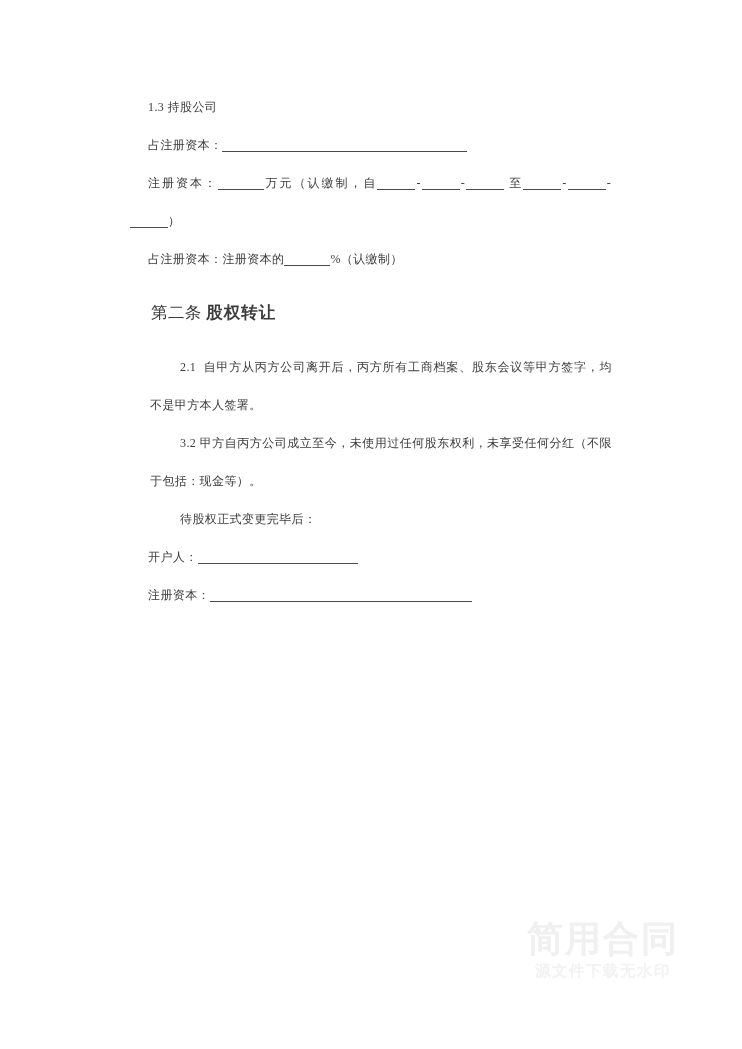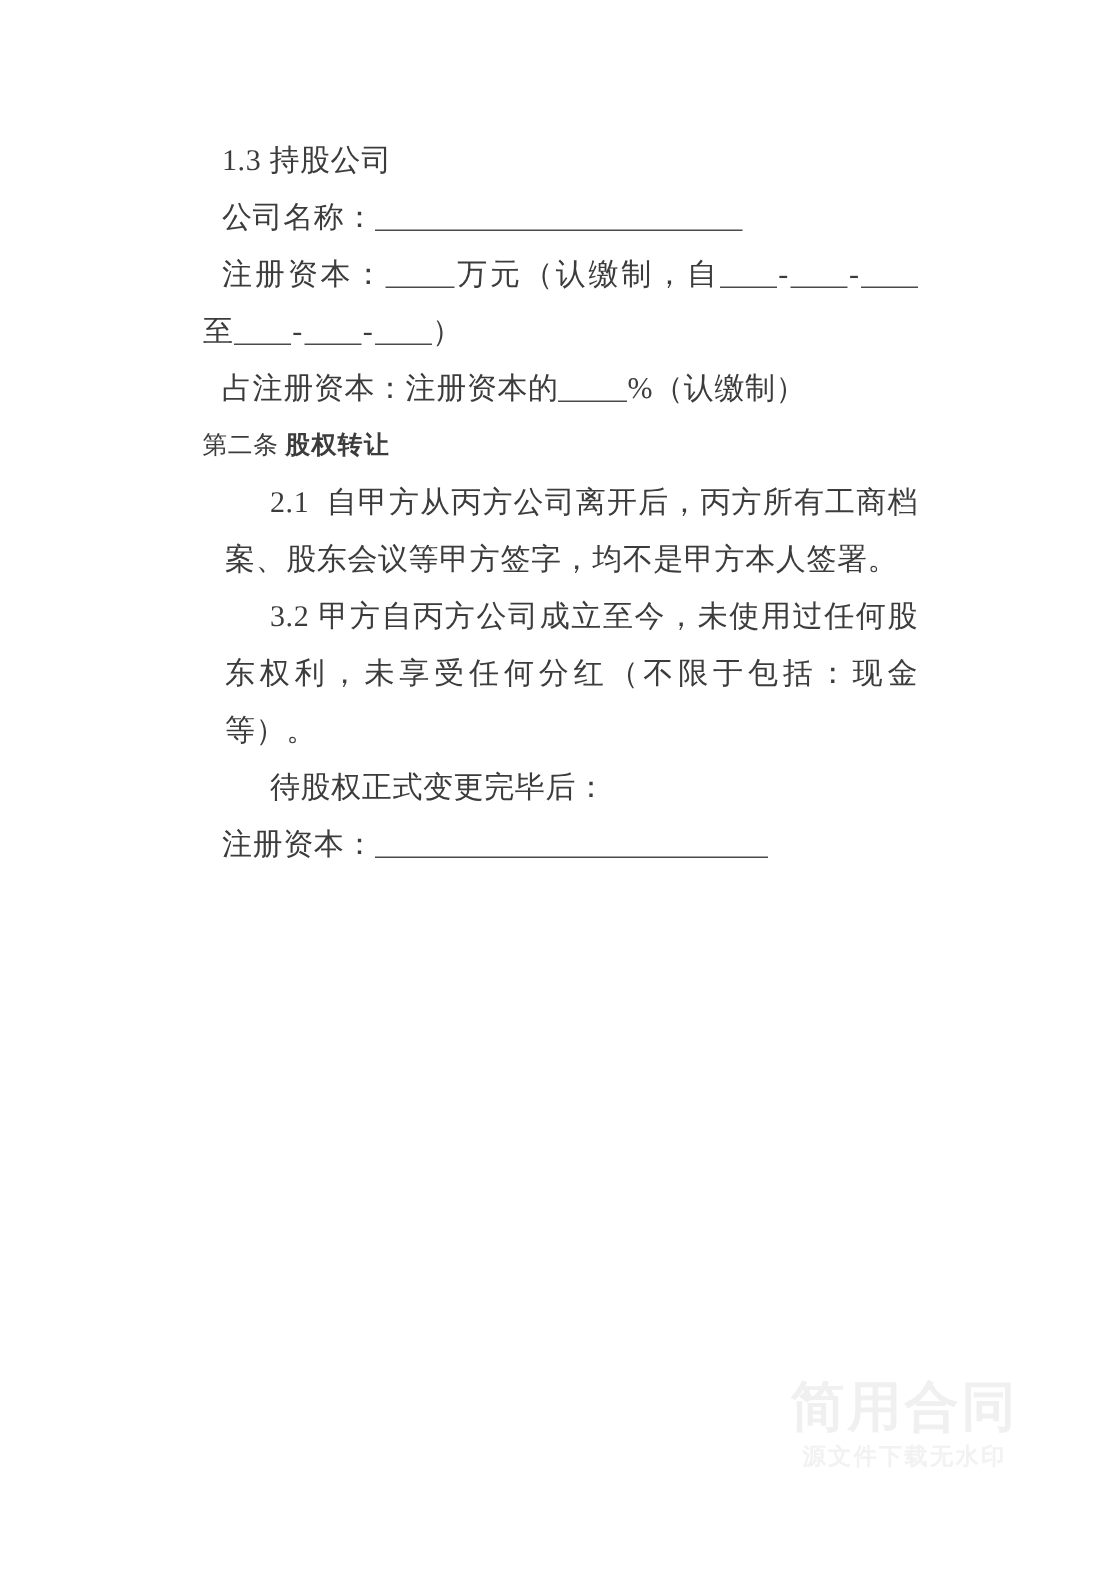--- a/index.html
+++ b/index.html
@@ -18,38 +18,38 @@
   }
   .body-area {
     position: absolute;
     left: 130px;
     top: 88px;
     width: 482px;
   }
 
   
   .p {
-    font-size: 20px;
+    font-size: 12px;
     line-height: 38px;
     letter-spacing: 0.4px;
     text-align: justify;
     text-justify: inter-character;
     margin: 0;
     white-space: normal;
   }
   .indent  { text-indent: 18px; }
   .indent2 { text-indent: 30px; margin-left: 20px; }
   .noindent { text-indent: 0; }
 
   
   .heading {
     font-size: 16.5px;
     line-height: 38px;
     letter-spacing: 0.4px;
-    margin: 0;
+    margin: 16px;
     text-indent: 5px;
   }
   .heading .num { font-weight: 400; }
   .heading .ttl { font-weight: 700; letter-spacing: 1px; }
 
   
   .blank {
     display: inline-block;
     border-bottom: 1.3px solid #4a4a4a;
     vertical-align: -3px;
@@ -95,35 +95,36 @@
 </style>
 </head>
 <body>
 
 <div class="page">
 
   <div class="body-area">
 
     <p class="p indent"><span>1.3</span>&nbsp;<span>持股公司</span></p>
 
-    <p class="p indent"><span>公司名称：</span><span class="blank b-xxl"></span></p>
+    <p class="p indent"><span>占注册资本：</span><span class="blank b-xxl"></span></p>
 
     <p class="p indent noindent" style="text-indent:18px;"><span>注册资本：</span><span class="blank b-s"></span><span>万元（认缴制，自</span><span class="blank b-xs"></span><span class="dash">-</span><span class="blank b-xs"></span><span class="dash">-</span><span class="blank b-xs"></span>&nbsp;<span>至</span><span class="blank b-xs"></span><span class="dash">-</span><span class="blank b-xs"></span><span class="dash">-</span><span class="blank b-xs"></span><span>）</span></p>
 
     <p class="p indent"><span>占注册资本：注册资本的</span><span class="blank b-s"></span><span>%（认缴制）</span></p>
 
     <p class="heading"><span class="num">第二条</span>&nbsp;<span class="ttl">股权转让</span></p>
 
     <p class="p indent2"><span>2.1</span>&nbsp;&nbsp;<span>自甲方从丙方公司离开后，丙方所有工商档案、股东会议等甲方签字，均不是甲方本人签署。</span></p>
 
     <p class="p indent2"><span>3.2</span>&nbsp;<span>甲方自丙方公司成立至今，未使用过任何股东权利，未享受任何分红（不限于包括：现金等）。</span></p>
 
 
     <p class="p indent2">待股权正式变更完毕后：</p>
 
+    <p class="p indent"><span>开户人：</span><span class="blank b-name"></span></p>
 
     <p class="p indent"><span>注册资本：</span><span class="blank b-acct"></span></p>
 
 
   </div>
 
   <div class="watermark">
     <div class="wm-main">简用合同</div>
     <div class="wm-sub">源文件下载无水印</div>
   </div>

